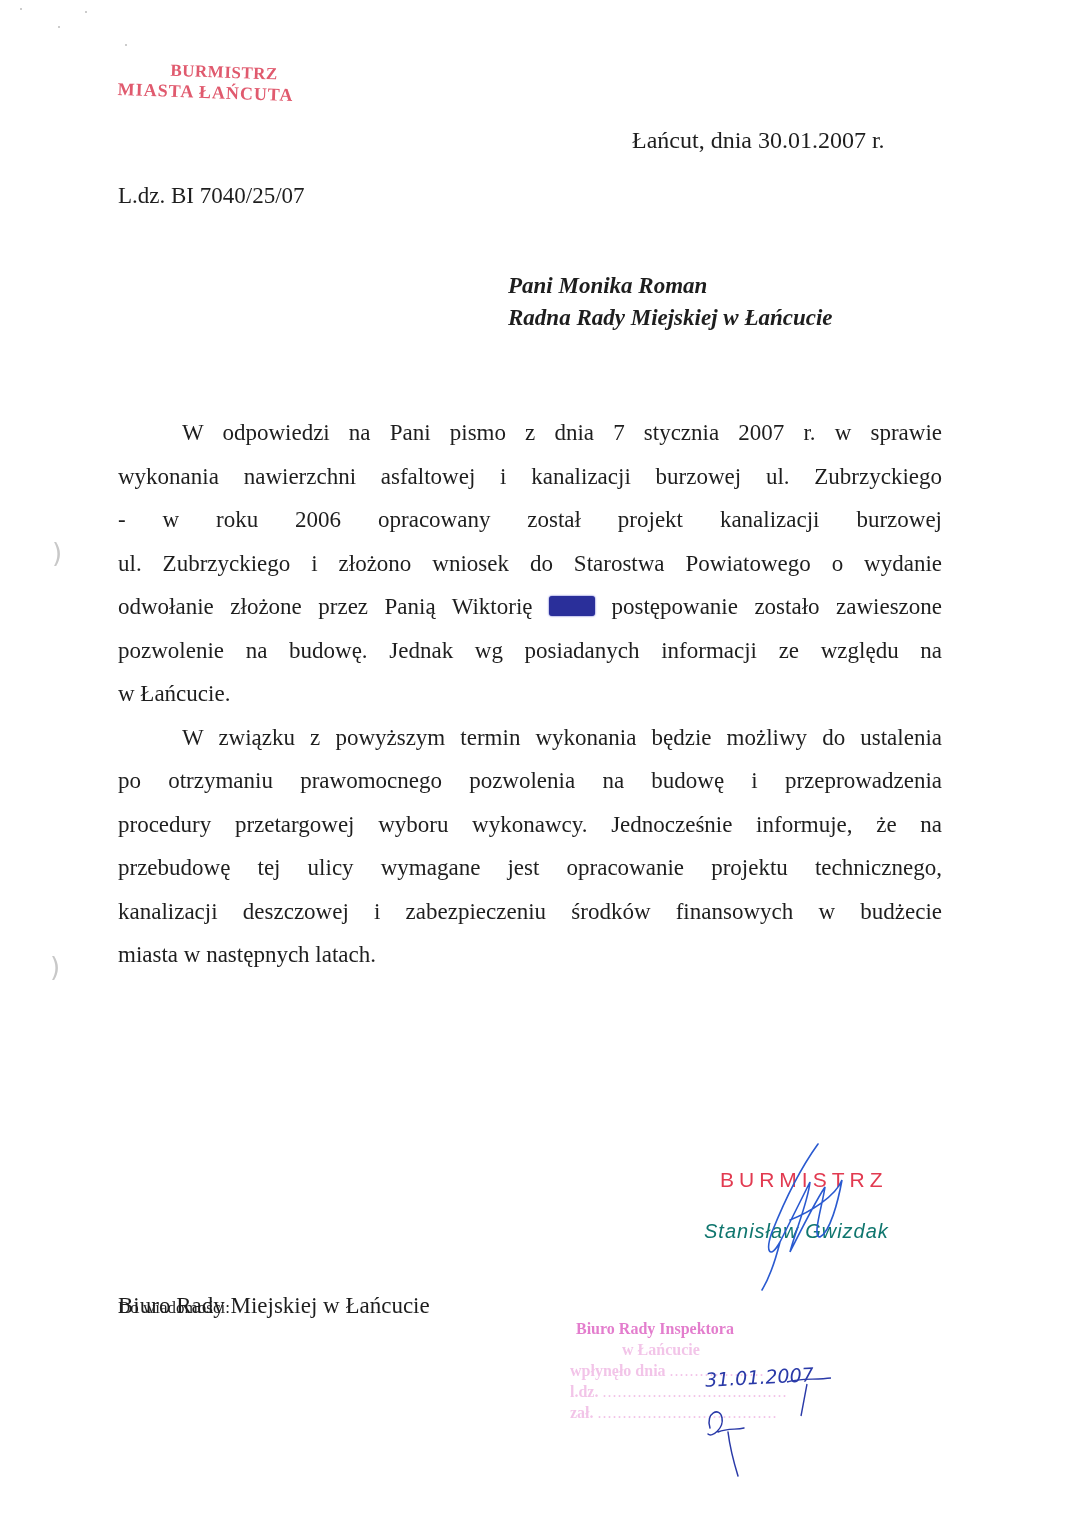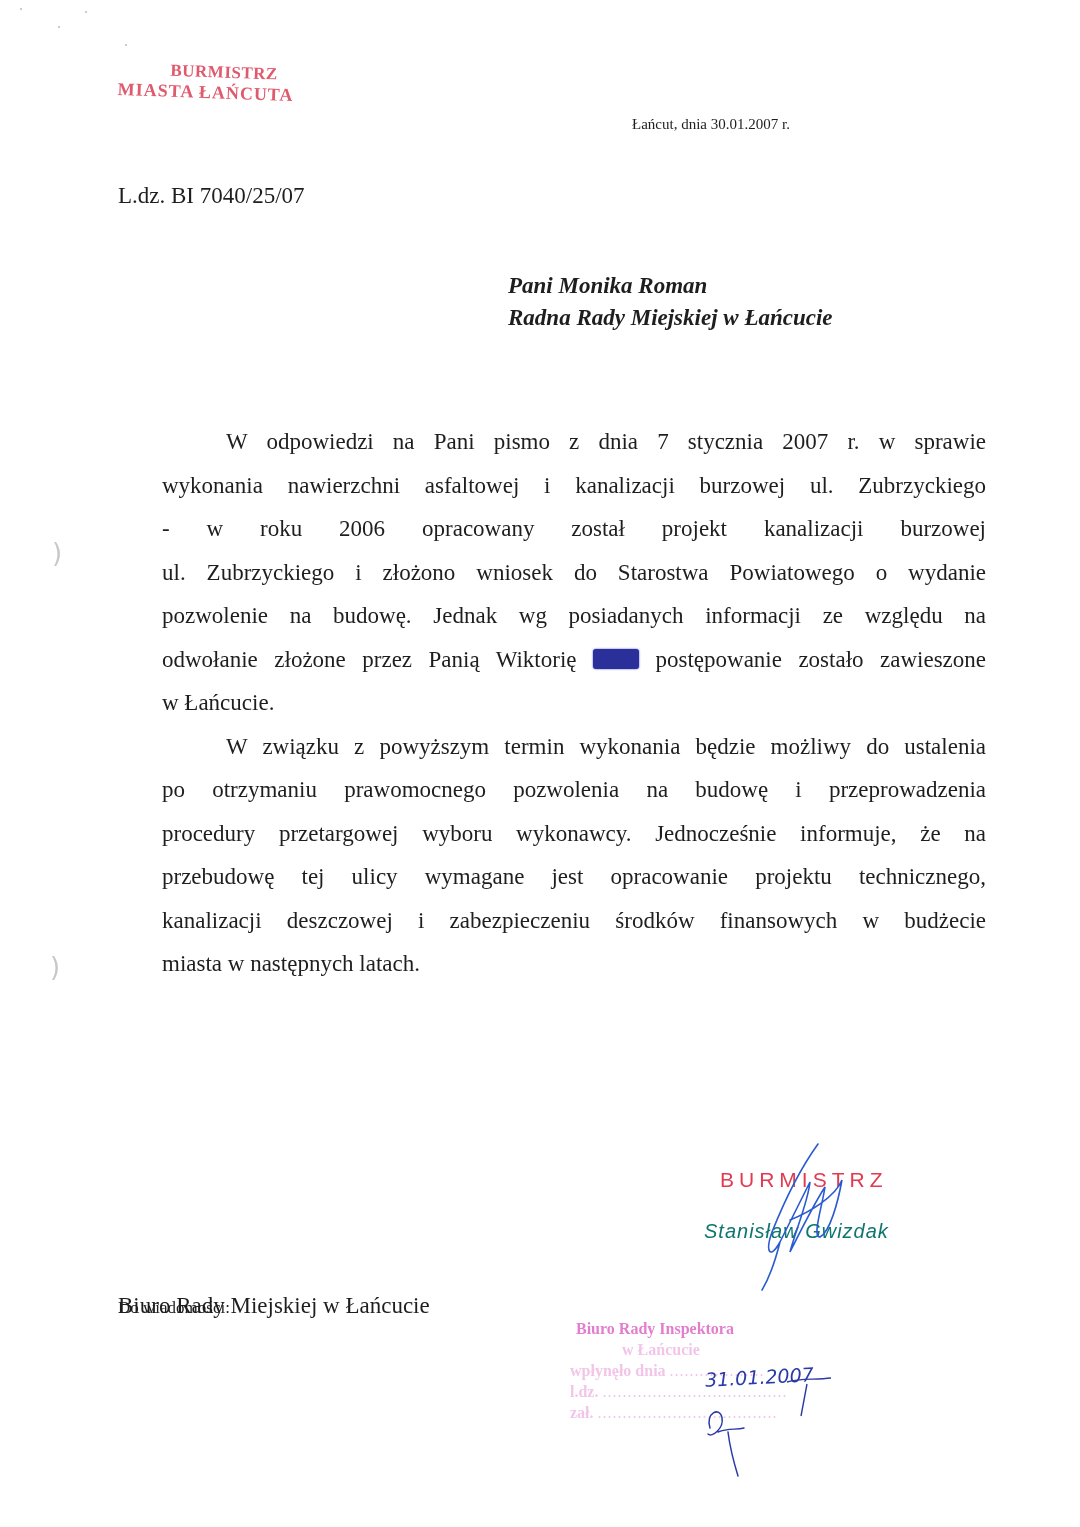--- a/index.html
+++ b/index.html
@@ -6,21 +6,21 @@
   body { width: 1080px; height: 1527px; position: relative; overflow: hidden;
          font-family: "Liberation Serif", "DejaVu Serif", serif; color: #1e1e1e; }
   .abs { position: absolute; }
 
   
   .stamp-top { left: 118px; top: 62px; color: #e05a6e; font-weight: bold;
                font-family: "Liberation Serif", serif; transform: rotate(2deg); line-height: 1.2; }
   .stamp-top .l1 { font-size: 17px; letter-spacing: 0.5px; padding-left: 52px; }
   .stamp-top .l2 { font-size: 18px; letter-spacing: 1px; }
 
-  .date { left: 632px; top: 116px; font-size: 15px; text-align: right; }
+  .date { left: 632px; top: 127px; font-size: 24px; text-align: right; }
   .ref  { left: 118px; top: 183px; font-size: 23px; text-align: right; }
 
   .addressee { left: 508px; top: 270px; font-size: 23px; font-style: italic; font-weight: bold; line-height: 32px; }
 
   .body-text { left: 118px; width: 824px; font-size: 23px; line-height: 43.5px; text-align: justify;
                font-family: "Liberation Serif", serif; }
   .indent { text-indent: 64px; }
   .redacted { display: inline-block; background: #2a2f9a; color: transparent; width: 46px; height: 20px;
               vertical-align: -2px; border-radius: 3px; box-shadow: 0 0 2px #3a3fc0; }
   .line { display: block; text-align: justify; text-align-last: justify; }
@@ -64,32 +64,32 @@
 </div>
 
 <div class="abs date">Łańcut, dnia 30.01.2007 r.</div>
 <div class="abs ref">L.dz. BI 7040/25/07</div>
 
 <div class="abs addressee">
   <div>Pani Monika Roman</div>
   <div>Radna Rady Miejskiej w Łańcucie</div>
 </div>
 
-<div class="abs body-text" style="top:420px;margin-left:44px;">
+<div class="abs body-text" style="top:411px;">
   <span class="line indent">W odpowiedzi na Pani pismo z dnia 7 stycznia 2007 r. w sprawie</span>
   <span class="line">wykonania nawierzchni asfaltowej i kanalizacji burzowej ul. Zubrzyckiego</span>
 
   <span class="line">- w roku 2006 opracowany został projekt kanalizacji burzowej</span>
   <span class="line">ul. Zubrzyckiego i złożono wniosek do Starostwa Powiatowego o wydanie</span>
-  <span class="line">pozwolenie na budowę. Jednak wg posiadanych informacji ze względu na</span>
   <span class="line">
     <span>odwołanie złożone przez Panią Wiktorię</span>
     <span class="redacted"></span>
     <span>postępowanie zostało zawieszone</span>
   </span>
+  <span class="line">pozwolenie na budowę. Jednak wg posiadanych informacji ze względu na</span>
   <span class="line last">w Łańcucie.</span>
 
   <span class="line indent">W związku z powyższym termin wykonania będzie możliwy do ustalenia</span>
   <span class="line">po otrzymaniu prawomocnego pozwolenia na budowę i przeprowadzenia</span>
   <span class="line">procedury przetargowej wyboru wykonawcy. Jednocześnie informuje, że na</span>
   <span class="line">przebudowę tej ulicy wymagane jest opracowanie projektu technicznego,</span>
   <span class="line">kanalizacji deszczowej i zabezpieczeniu środków finansowych w budżecie</span>
   <span class="line last">miasta w następnych latach.</span>
 </div>
 

